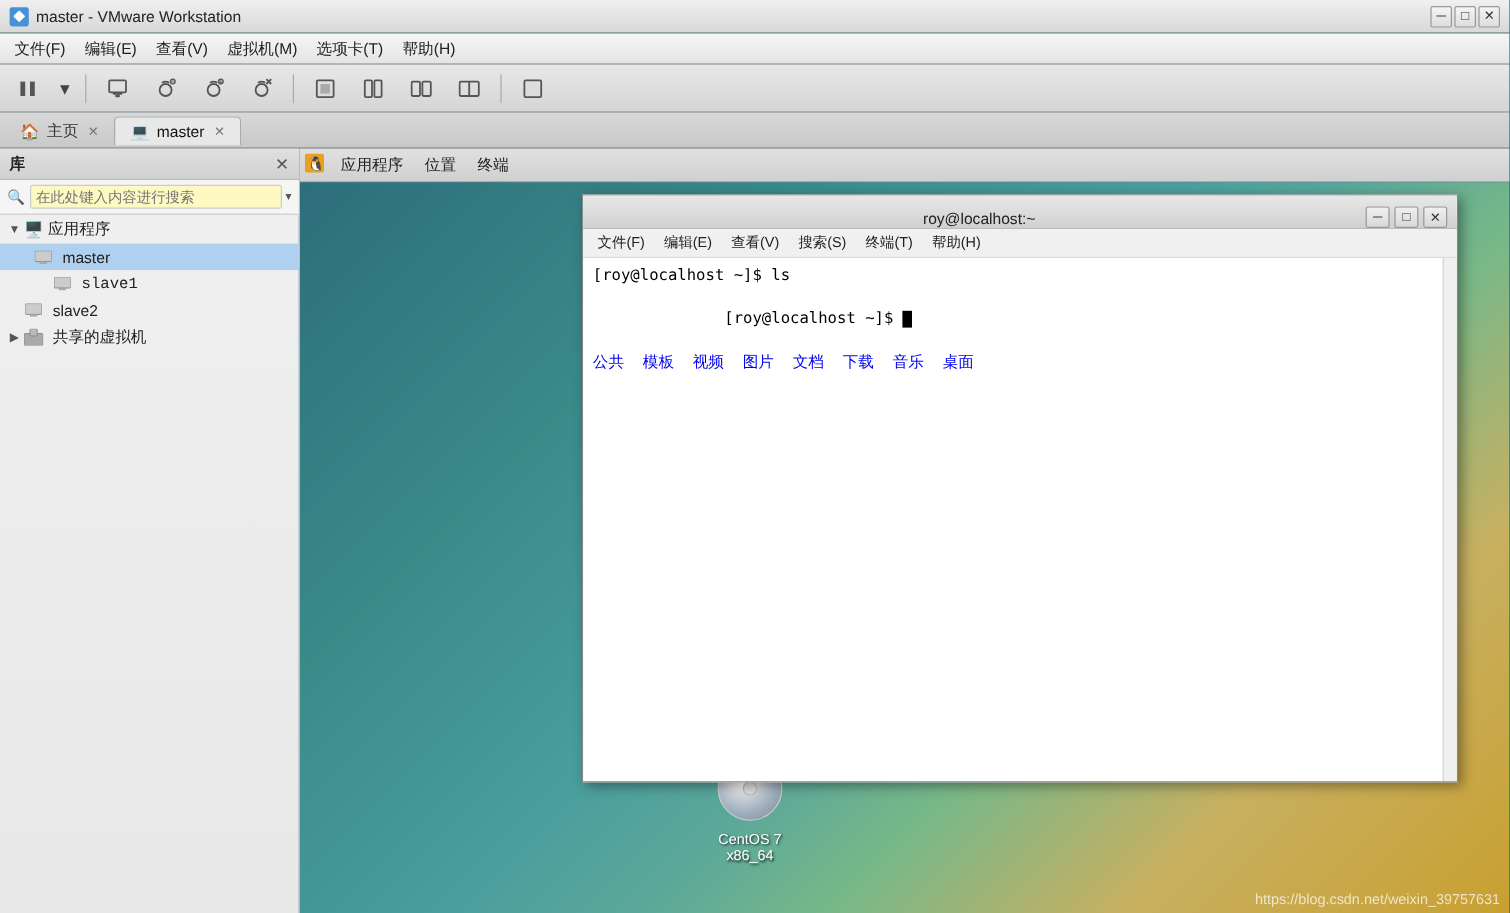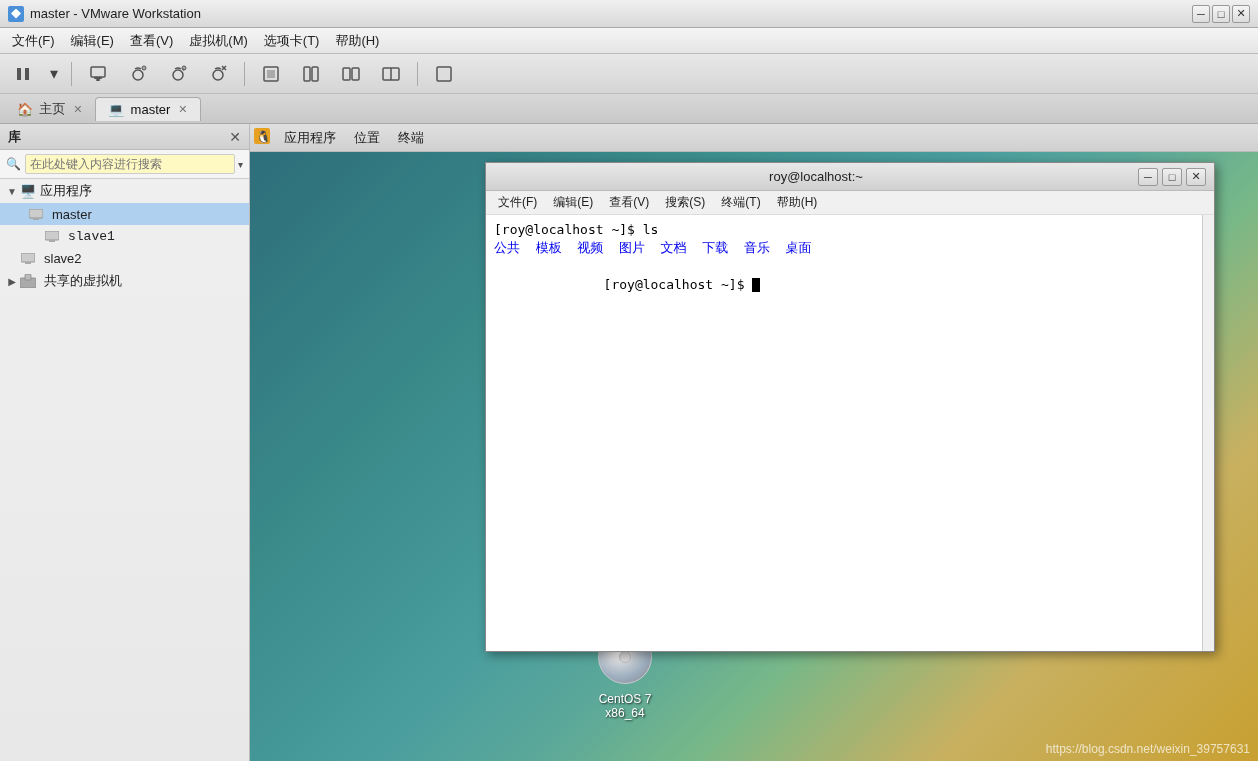--- a/index.html
+++ b/index.html
@@ -102,21 +102,21 @@
 
     
     #terminal-window {
       position: absolute; top: 10px; left: 235px;
       width: 730px; height: 490px;
       background: #fff; border: 1px solid #888;
       display: flex; flex-direction: column;
       box-shadow: 3px 3px 10px rgba(0,0,0,0.4);
     }
     #terminal-titlebar {
-      display: flex; align-items: center; height: 28px;
+      display: flex; align-items: flex-end; height: 28px;
       background: linear-gradient(to bottom, #e8e8e8, #d0d0d0);
       border-bottom: 1px solid #bbb; padding: 0 8px;
     }
     #terminal-titlebar .term-title { flex: 1; text-align: center; font-size: 13px; color: #222; }
     #terminal-titlebar .term-btns { display: flex; gap: 4px; }
     .term-btn { width: 20px; height: 18px; display: flex; align-items: center; justify-content: center; border: 1px solid #999; background: linear-gradient(to bottom, #f0f0f0, #d8d8d8); border-radius: 2px; cursor: pointer; font-size: 11px; color: #333; }
     #terminal-menubar {
       display: flex; align-items: center; height: 24px;
       background: #f0f0f0; border-bottom: 1px solid #ddd; padding: 0 4px;
     }
@@ -369,24 +369,24 @@
           <div class="term-menu">文件(F)</div>
           <div class="term-menu">编辑(E)</div>
           <div class="term-menu">查看(V)</div>
           <div class="term-menu">搜索(S)</div>
           <div class="term-menu">终端(T)</div>
           <div class="term-menu">帮助(H)</div>
         </div>
         <div style="display:flex; flex:1; overflow:hidden;">
           <div id="terminal-content">
             <div class="term-line">[roy@localhost ~]$ ls</div>
-            <div class="term-line term-blue">公共  模板  视频  图片  文档  下载  音乐  桌面</div>
             <div class="term-line">
               <span>[roy@localhost ~]$ </span><span class="term-cursor"></span>
             </div>
+            <div class="term-line term-blue">公共  模板  视频  图片  文档  下载  音乐  桌面</div>
           </div>
           <div id="terminal-scrollbar"></div>
         </div>
       </div>
 
       <div id="watermark">https://blog.csdn.net/weixin_39757631</div>
 
     </div>
   </div>
 </div>

